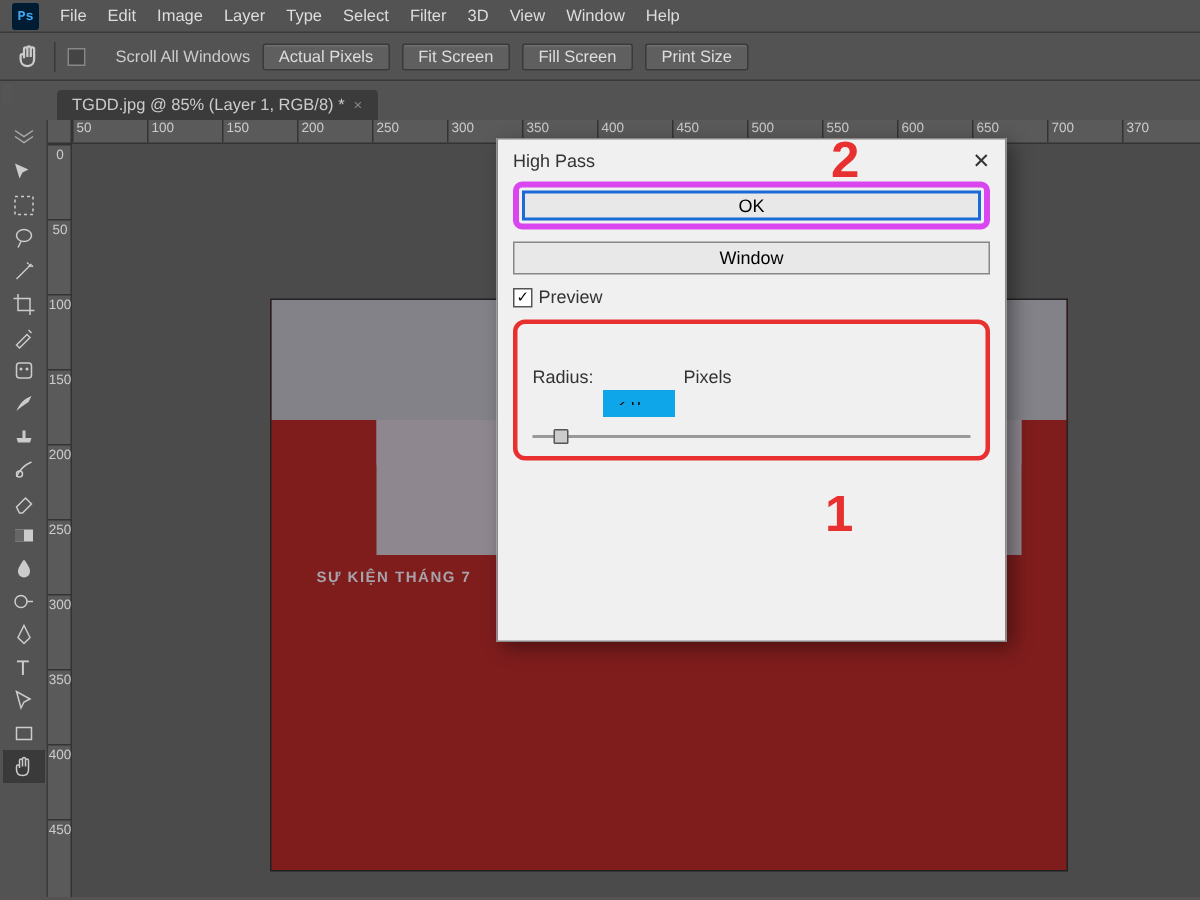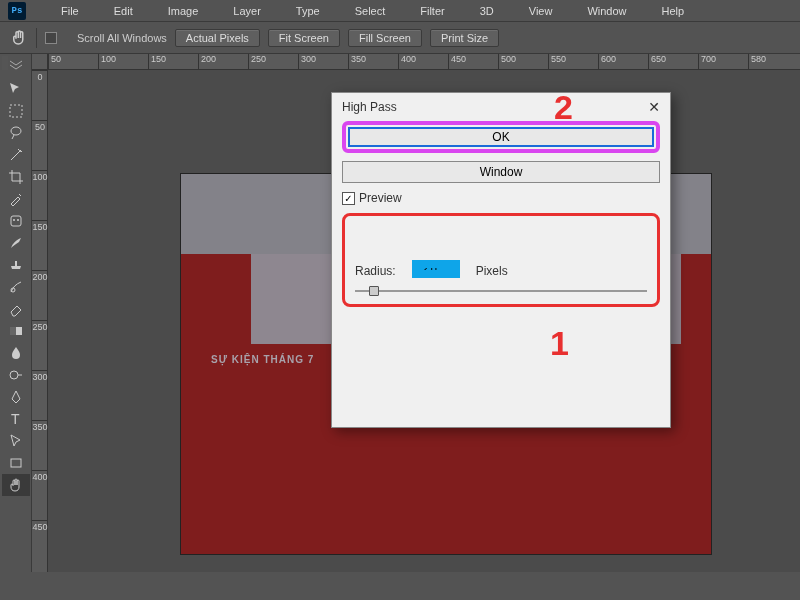--- a/index.html
+++ b/index.html
@@ -1,20 +1,20 @@
 <!DOCTYPE html>
 <html><head>
 <meta charset="utf-8">
 <style>
   * { box-sizing: border-box; margin: 0; padding: 0; font-family: "Segoe UI", Tahoma, sans-serif; }
   body { background: #000; width: 800px; height: 600px; overflow: hidden; position: relative; }
   .app { width: 800px; height: 600px; background: #535353; position: relative; }
   .menubar { height: 22px; background: #535353; display: flex; align-items: center; padding-left: 8px; gap: 14px; color: #ddd; font-size: 11px; border-bottom: 1px solid #3a3a3a; }
   .ps-logo { width: 18px; height: 18px; background: #001c33; color: #3fa9f5; font-size: 9px; font-weight: bold; display: flex; align-items: center; justify-content: center; border-radius: 2px; font-family: Liberation Mono, monospace; }
-  .menubar span { cursor: default; margin-left: 21px; }
+  .menubar span { cursor: default; }
   .options-bar { height: 32px; background: #535353; display: flex; align-items: center; padding-left: 10px; gap: 8px; border-bottom: 1px solid #383838; }
   .hand-icon { width: 18px; height: 18px; color: #ccc; }
   .opt-check { display: flex; align-items: center; gap: 20px; color: #ccc; font-size: 11px; }
   .opt-check .chk { width: 12px; height: 12px; border: 1px solid #888; background: #444; }
   .opt-btn { background: #5f5f5f; border: 1px solid #3a3a3a; color: #ddd; font-size: 11px; padding: 2px 10px; border-radius: 2px; box-shadow: inset 0 1px 0 rgba(255,255,255,0.1); }
   .doc-header { height: 26px; display: flex; align-items: flex-end; padding-left: 38px; }
   .doc-tab { background: #3b3b3b; color: #ccc; font-size: 11px; padding: 4px 10px; border-top-left-radius: 3px; border-top-right-radius: 3px; display: flex; align-items: center; gap: 6px; }
   .doc-tab .x { color: #888; font-size: 10px; }
   .workspace { display: flex; height: 518px; }
   .toolbar { width: 32px; background: #535353; border-right: 1px solid #3a3a3a; display: flex; flex-direction: column; align-items: center; padding-top: 2px; gap: 0; }
@@ -49,21 +49,21 @@
   .zoom-row .zbtn { border: 1px solid #888; width: 14px; height: 14px; font-size: 10px; display:flex;align-items:center;justify-content:center; background:#eee; }
   
   .dlg-right { flex:1; display: flex; flex-direction: column; gap: 8px; align-items: stretch; }
   .dlg-btn { height: 22px; font-size: 12px; border: 1px solid #888; background: #e8e8e8; }
   .ok-wrap { border: 4px solid #d946ef; border-radius: 6px; padding: 2px; }
   .ok-btn { width: 100%; height: 20px; border: 2px solid #1a6bd8; background: #e8e8e8; font-size: 12px; }
   .prev-row { display: flex; align-items: center; gap: 4px; font-size: 12px; color: #333; }
   .prev-row .chk2 { width: 13px; height: 13px; border: 1px solid #555; background: #fff; display:flex; align-items:center; justify-content:center; font-size:10px; color:#000;}
   
   .radius-wrap { border: 3px solid #e83030; border-radius: 8px; margin: 0 10px 10px 10px; padding: 8px 10px; background:#f0f0f0;}
-  .radius-row { display: flex; align-items: flex-end; gap: 16px; font-size: 12px; color: #333; }
+  .radius-row { display: flex; align-items: center; gap: 6px; font-size: 12px; color: #333; }
   .radius-row input.radval { width: 48px; height: 18px; border: 8px solid #0ea5e9; text-align: left; padding-left: 2px; font-size: 11px; background:#0ea5e9;margin-top:36px;}
   .slider { margin-top: 8px; height: 10px; position: relative; }
   .slider-track { position: absolute; top: 4px; left: 0; right: 0; height: 2px; background: #999; }
   .slider-thumb { position: absolute; top: 0; left: 14px; width: 10px; height: 10px; background: #ccc; border: 1px solid #555; border-radius: 1px; }
   
   .annot1 { position:absolute; top: 324px; left: 550px; color:#e83030; font-size: 34px; font-weight: bold; font-family: Arial; }
   .annot2 { position:absolute; top: 88px; left: 554px; color:#e83030; font-size: 34px; font-weight: bold; font-family: Arial; }
   .side-strip{ position:absolute; left:2px; top:56px; width:6px; height:14px; background:#555;}
 </style>
 </head>
@@ -95,20 +95,26 @@
       <span class="chk"></span>
       <span>Scroll All Windows</span>
     </label>
     <button class="opt-btn">Actual Pixels</button>
     <button class="opt-btn">Fit Screen</button>
     <button class="opt-btn">Fill Screen</button>
     <button class="opt-btn">Print Size</button>
   </div>
   <div class="side-strip"></div>
 
+  <div class="doc-header">
+    <div class="doc-tab">
+      <span>TGDD.jpg @ 85% (Layer 1, RGB/8) *</span>
+      <span class="x">×</span>
+    </div>
+  </div>
 
   <div class="workspace">
 
     <div class="toolbar">
       <div class="tool">
           <svg viewBox="0 0 16 16">
             <path d="M2 6l6 4 6-4" stroke="#aaa" fill="none"></path>
             <path d="M2 2l6 4 6-4" stroke="#aaa" fill="none"></path>
           </svg>
         </div>
@@ -227,21 +233,21 @@
           <span>250</span>
           <span>300</span>
           <span>350</span>
           <span>400</span>
           <span>450</span>
           <span>500</span>
           <span>550</span>
           <span>600</span>
           <span>650</span>
           <span>700</span>
-          <span>580</span>
+          <span>370</span>
       </div>
       <div class="ruler-v">
         <span>0</span>
           <span>50</span>
           <span>100</span>
           <span>150</span>
           <span>200</span>
           <span>250</span>
           <span>300</span>
           <span>350</span>

